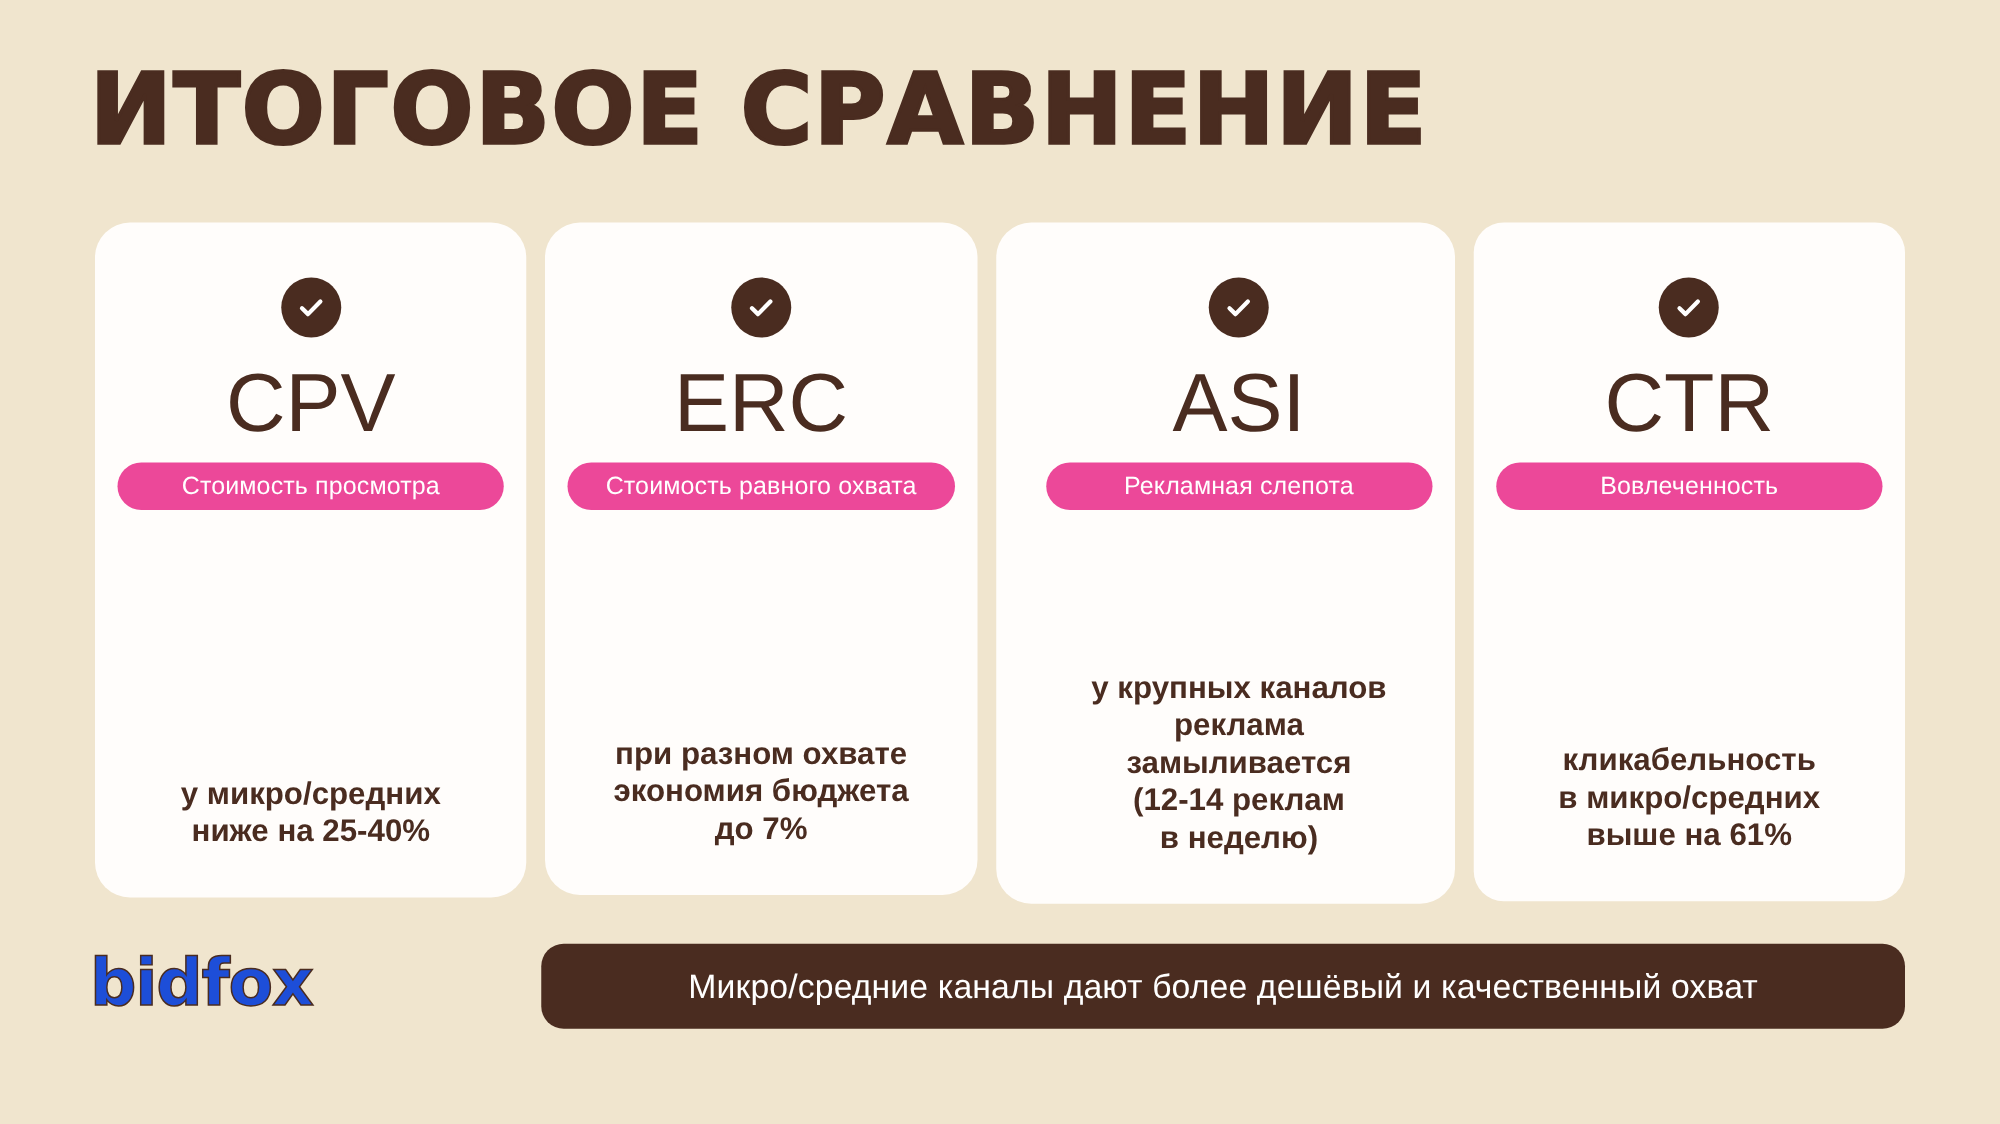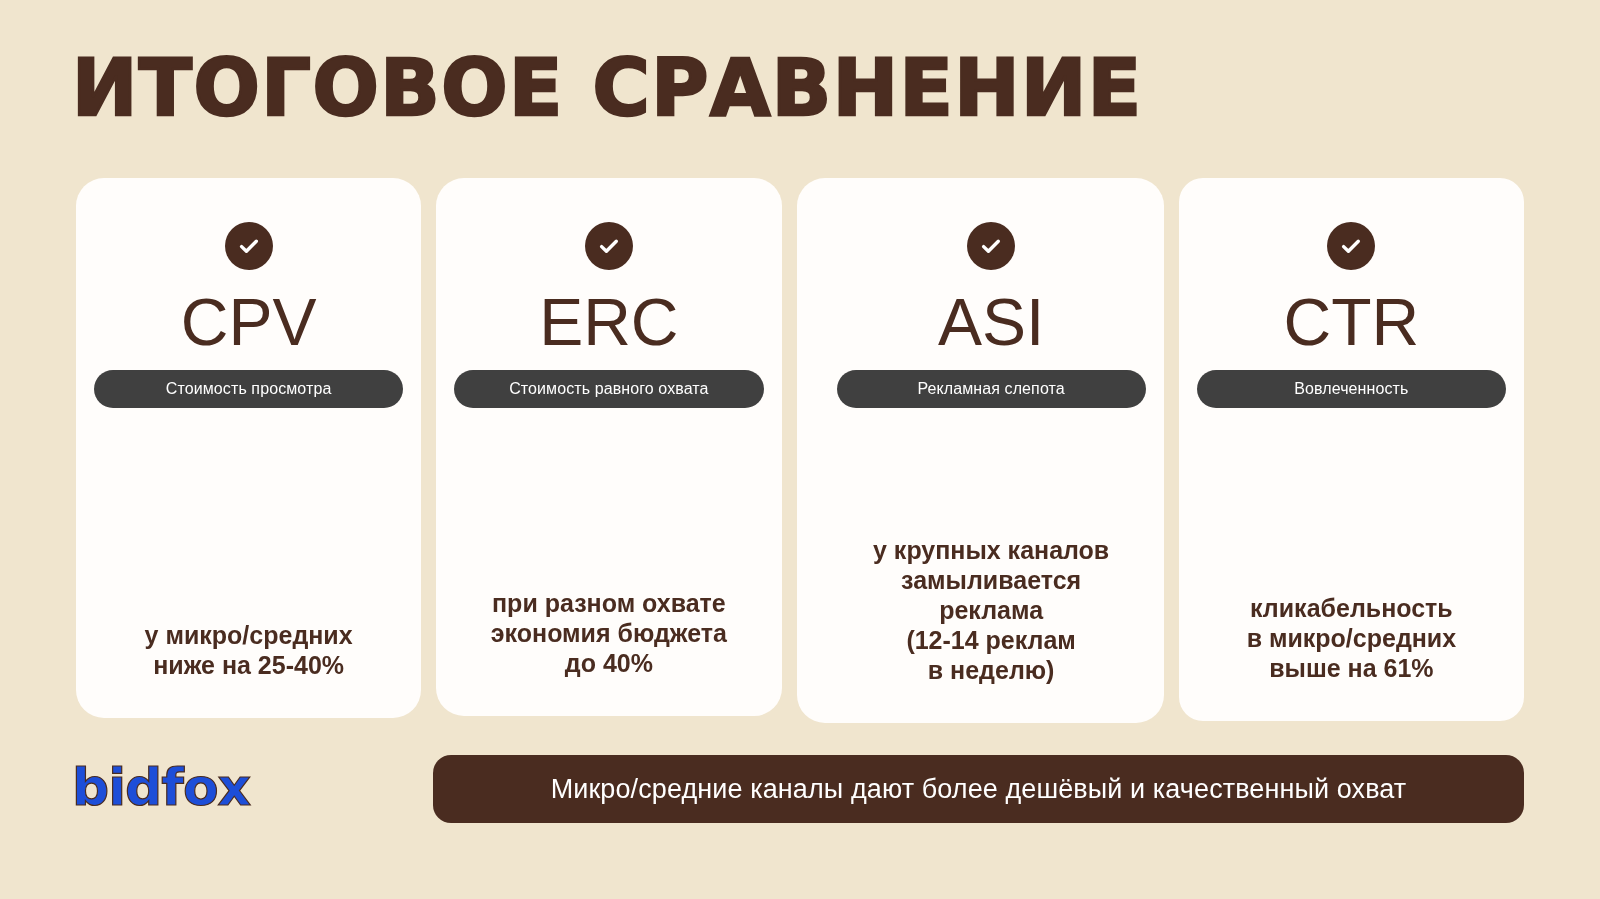--- a/index.html
+++ b/index.html
@@ -93,26 +93,26 @@
     text-align: center;
     white-space: nowrap;
   }
 
   
   .pill {
     margin-top: 10px;
     width: 100%;
     height: 38px;
     border-radius: 19px;
-    background: #404040;
+    background: #ec4899;
     color: #FFFFFF;
     display: flex;
     align-items: center;
     justify-content: center;
-    font-size: 16px;
+    font-size: 20px;
     font-weight: 400;
     letter-spacing: 0.1px;
     white-space: nowrap;
     padding: 0 10px;
   }
 
   
   .card-body {
     margin-top: auto;
     text-align: center;
@@ -184,36 +184,36 @@
       <span class="check-icon">
         <svg width="28" height="28" viewBox="0 0 28 28" aria-hidden="true">
           <path d="M6.6 14.6 L11.4 19.3 L21.3 9.2" fill="none" stroke="#FFFFFF" stroke-width="3.4" stroke-linecap="round" stroke-linejoin="round"></path>
         </svg>
       </span>
       <div class="metric">ERC</div>
       <div class="pill">Стоимость равного охвата</div>
       <div class="card-body">
         <span class="ln">при разном охвате</span>
         <span class="ln">экономия бюджета</span>
-        <span class="ln">до 40%</span>
+        <span class="ln">до 7%</span>
       </div>
     </div>
 
     <div class="card card--h3">
       <span class="check-icon">
         <svg width="28" height="28" viewBox="0 0 28 28" aria-hidden="true">
           <path d="M6.6 14.6 L11.4 19.3 L21.3 9.2" fill="none" stroke="#FFFFFF" stroke-width="3.4" stroke-linecap="round" stroke-linejoin="round"></path>
         </svg>
       </span>
       <div class="metric">ASI</div>
       <div class="pill">Рекламная слепота</div>
       <div class="card-body">
         <span class="ln">у крупных каналов</span>
+        <span class="ln">реклама</span>
         <span class="ln">замыливается</span>
-        <span class="ln">реклама</span>
         <span class="ln">(12-14 реклам</span>
         <span class="ln">в неделю)</span>
       </div>
     </div>
 
     <div class="card card--h4">
       <span class="check-icon">
         <svg width="28" height="28" viewBox="0 0 28 28" aria-hidden="true">
           <path d="M6.6 14.6 L11.4 19.3 L21.3 9.2" fill="none" stroke="#FFFFFF" stroke-width="3.4" stroke-linecap="round" stroke-linejoin="round"></path>
         </svg>

